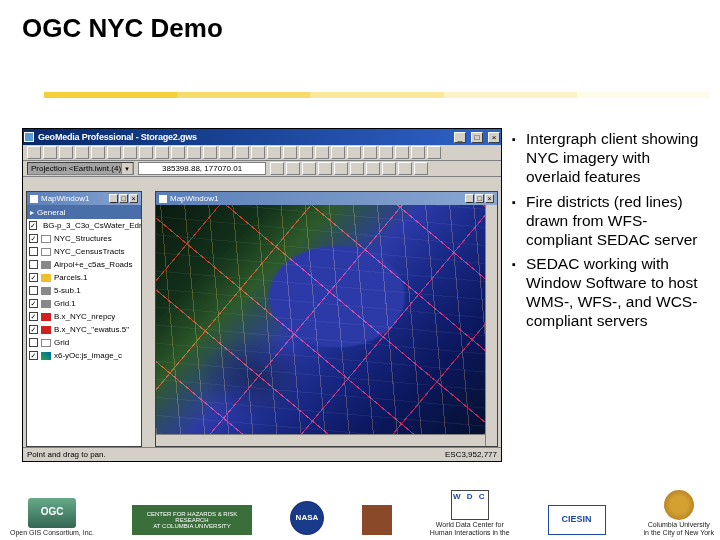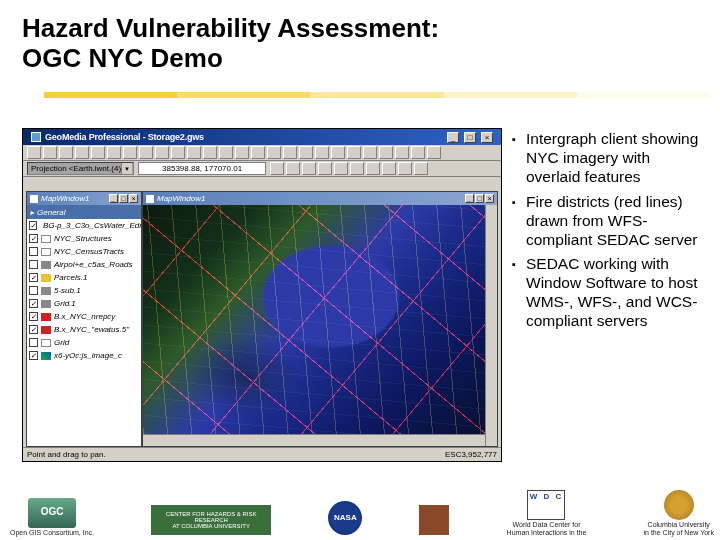--- a/index.html
+++ b/index.html
@@ -58,21 +58,21 @@
       font-size: 9px;
       color: #000;
       position: relative;
     }
     .wtitlebar {
       height: 16px;
       background: linear-gradient(to right, #082a6b, #2f62c9);
       color: #fff;
       display: flex;
       align-items: center;
-      padding: 0 8px;
+      padding: 0 1px;
       gap: 4px;
     }
     .wtitlebar .appicon {
       width: 10px; height: 10px; background: #5a9ad6;
       border: 1px solid #fff;
     }
     .wtitlebar .ttext { flex: 1; font-weight: 700; font-size: 9px; letter-spacing: -0.2px; }
     .wtitlebar .winbtn {
       width: 12px; height: 11px; background: #d4d0c8;
       border: 1px solid #fff; border-right-color:#404040; border-bottom-color:#404040;
@@ -133,21 +133,21 @@
     .coordreadout {
       height: 13px; background: #fff;
       border: 1px solid #808080;
       padding: 0 23px; display:flex; align-items:center;
       font-size: 8px;
     }
 
     .workarea {
       position: absolute;
       top: 62px; left: 3px; right: 3px; bottom: 14px;
-      display: flex; gap: 0; font-style: italic;
+      display: flex; gap: 13px;
     }
     .statusbar {
       position: absolute; left:0; right:0; bottom:0; height:14px;
       background:#d4d0c8; border-top:1px solid #808080;
       display:flex; align-items:center; font-size:8px; padding:0 4px;
       justify-content: space-between;
     }
     .sb-right { display:flex; gap:0; }
 
     .legendpane {
@@ -235,21 +235,20 @@
     .sedac{ width:30px; background:#8a4a2a;}
     .wdc { width:38px; border:1px solid #444; background:#fff; position:relative;}
     .wdc::after{content:"W D C";position:absolute;top:2px;left:0;right:0;color:#1a4aa8;font-weight:700;font-size:8px;text-align:center;letter-spacing:2px;}
     .ciesin{ width:58px; background:linear-gradient(#fff,#fff); border:1px solid #1a4aa8; display:flex;align-items:center;justify-content:center;color:#1a4aa8;font-weight:700;font-size:9px;}
     .colu { width:30px; background:radial-gradient(circle,#d4a030 40%,#a07020 100%); border-radius:50%; height:30px;}
   </style>
 </head>
 <body>
 
 <div class="slide-title">
-  <div>Hazard Vulnerability Assessment:</div>
   <div>OGC NYC Demo</div>
 </div>
 <div class="title-underline">
   <div class="seg y1"></div>
     <div class="seg y2"></div>
     <div class="seg y3"></div>
     <div class="seg y4"></div>
     <div class="seg y5"></div>
 </div>
 
@@ -447,17 +446,20 @@
   </div>
   <div class="logo">
     <div class="logobox sedac"></div>
   </div>
   <div class="logo">
     <div class="logobox wdc"></div>
     <span>World Data Center for</span>
     <span>Human Interactions in the</span>
   </div>
   <div class="logo">
+    <div class="logobox ciesin">CIESIN</div>
+  </div>
+  <div class="logo">
     <div class="logobox colu"></div>
     <span>Columbia University</span>
     <span>in the City of New York</span>
   </div>
 </div>
 
 </body></html>

